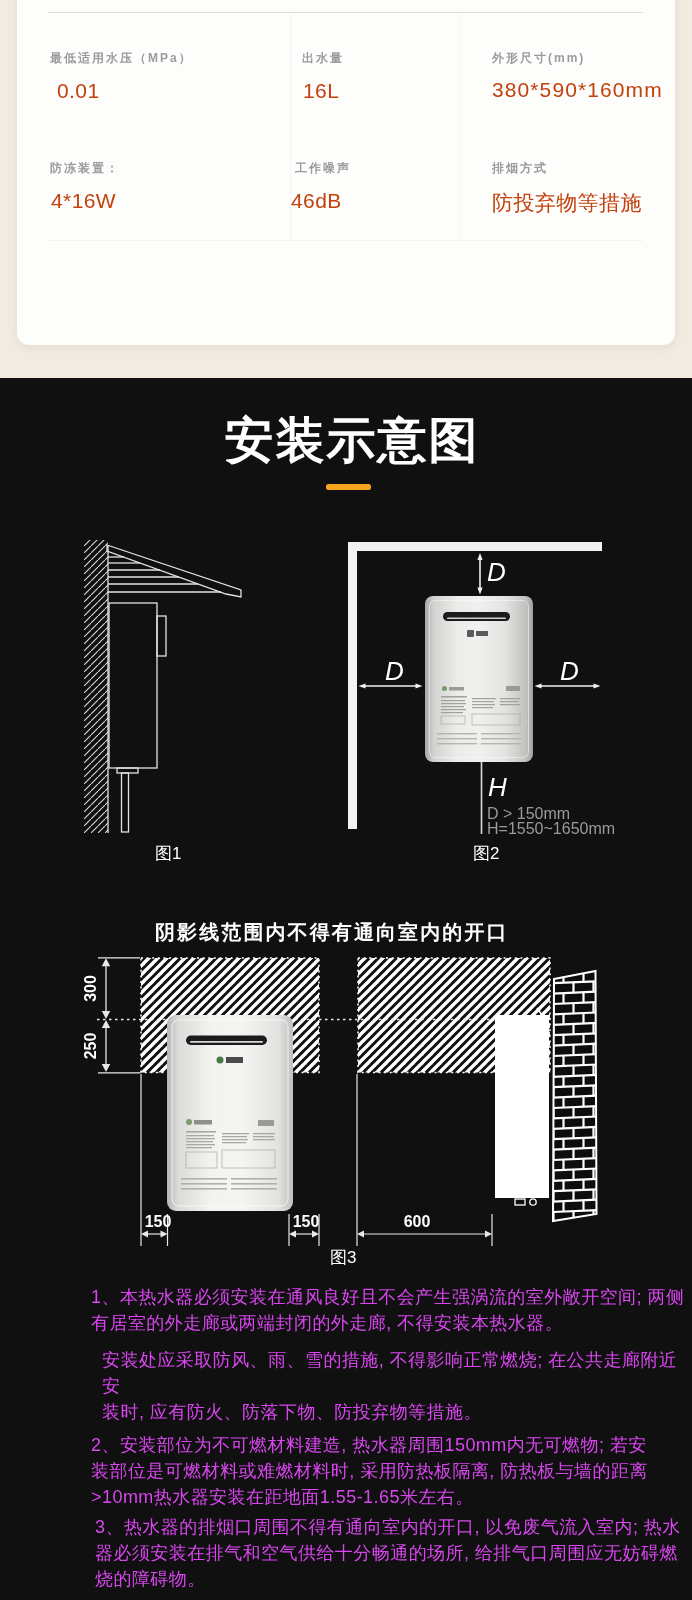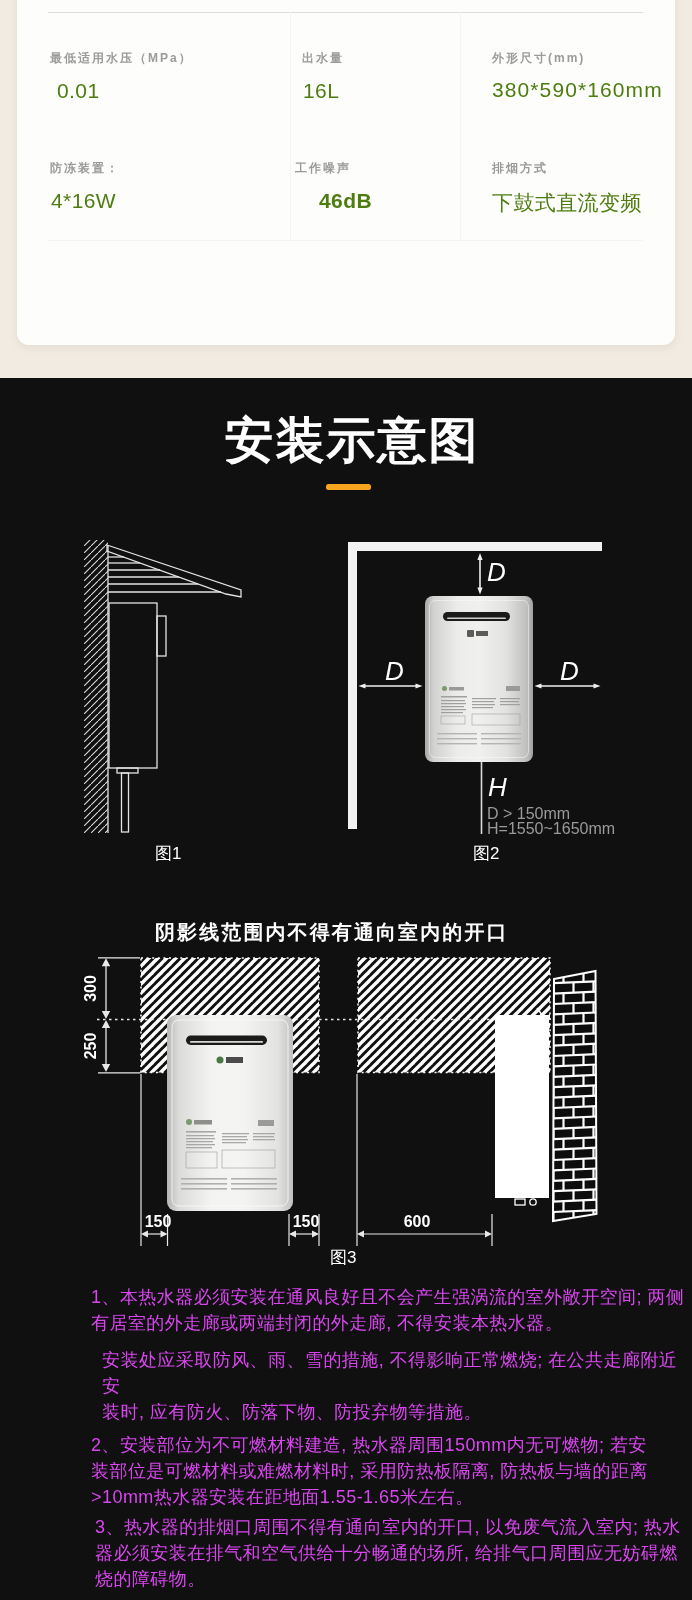--- a/index.html
+++ b/index.html
@@ -1,21 +1,21 @@
 <!DOCTYPE html>
 <html><head>
 <meta charset="utf-8">
 <style>
 html,body{margin:0;padding:0;}
 body{width:692px;height:1600px;position:relative;background:#101010;font-family:"Liberation Sans",sans-serif;overflow:hidden;}
 .abs{position:absolute;}
 #top{left:0;top:0;width:692px;height:378px;background:#f1ebe2;}
 #card{left:17px;top:-18px;width:658px;height:363px;background:#fdfdfc;border-radius:12px;box-shadow:0 3px 8px rgba(120,100,70,.10);}
 .lab{color:#9b9b9b;font-weight:bold;font-size:12px;letter-spacing:2px;white-space:nowrap;}
-.val{color:#4d7c0f;font-size:21px;letter-spacing:.4px;white-space:nowrap;}
+.val{color:#c2410c;font-size:21px;letter-spacing:.4px;white-space:nowrap;}
 #dark{left:0;top:378px;width:692px;height:1222px;background:#101010;}
 #title{left:6px;top:411px;width:692px;text-align:center;color:#fff;font-size:49px;line-height:58px;font-weight:bold;letter-spacing:2px;}
 #dash{left:326px;top:484px;width:45px;height:5.5px;background:#f7a41f;border-radius:2.5px;}
 </style>
 </head>
 <body>
 <div class="abs" id="top"></div>
 <div class="abs" id="card"></div>
 <div class="abs" style="left:48px;top:12px;width:595px;height:1px;background:#dddddb;"></div>
 <div class="abs" style="left:290px;top:12px;width:1px;height:228px;background:#f4f4f2;"></div>
@@ -24,22 +24,22 @@
 <div class="abs lab" style="left:50px;top:50px;">最低适用水压（MPa）</div>
 <div class="abs lab" style="left:302px;top:50px;">出水量</div>
 <div class="abs lab" style="left:492px;top:50px;">外形尺寸(mm)</div>
 <div class="abs val" style="left:57px;top:79px;">0.01</div>
 <div class="abs val" style="left:303px;top:79px;">16L</div>
 <div class="abs val" style="left:492px;top:78px;letter-spacing:1.1px;">380*590*160mm</div>
 <div class="abs lab" style="left:50px;top:160px;">防冻装置：</div>
 <div class="abs lab" style="left:295px;top:160px;">工作噪声</div>
 <div class="abs lab" style="left:492px;top:160px;">排烟方式</div>
 <div class="abs val" style="left:51px;top:189px;">4*16W</div>
-<div class="abs val" style="left:319px;top:189px;font-weight:bold;">46dB</div>
-<div class="abs val" style="left:492px;top:189px;">下鼓式直流变频</div>
+<div class="abs val" style="left:291px;top:189px;">46dB</div>
+<div class="abs val" style="left:492px;top:189px;">防投弃物等措施</div>
 
 <div class="abs" id="dark"></div>
 <div class="abs" id="title">安装示意图</div>
 <div class="abs" id="dash"></div>
 
 <svg class="abs" style="left:0;top:510px;" width="692" height="370" viewBox="0 510 692 370">
 <defs>
 <pattern id="hat1" width="7" height="7" patternUnits="userSpaceOnUse">
 <path d="M-1,8 L8,-1" stroke="#dcdcdc" stroke-width="1.1" fill="none"></path>
 </pattern>

